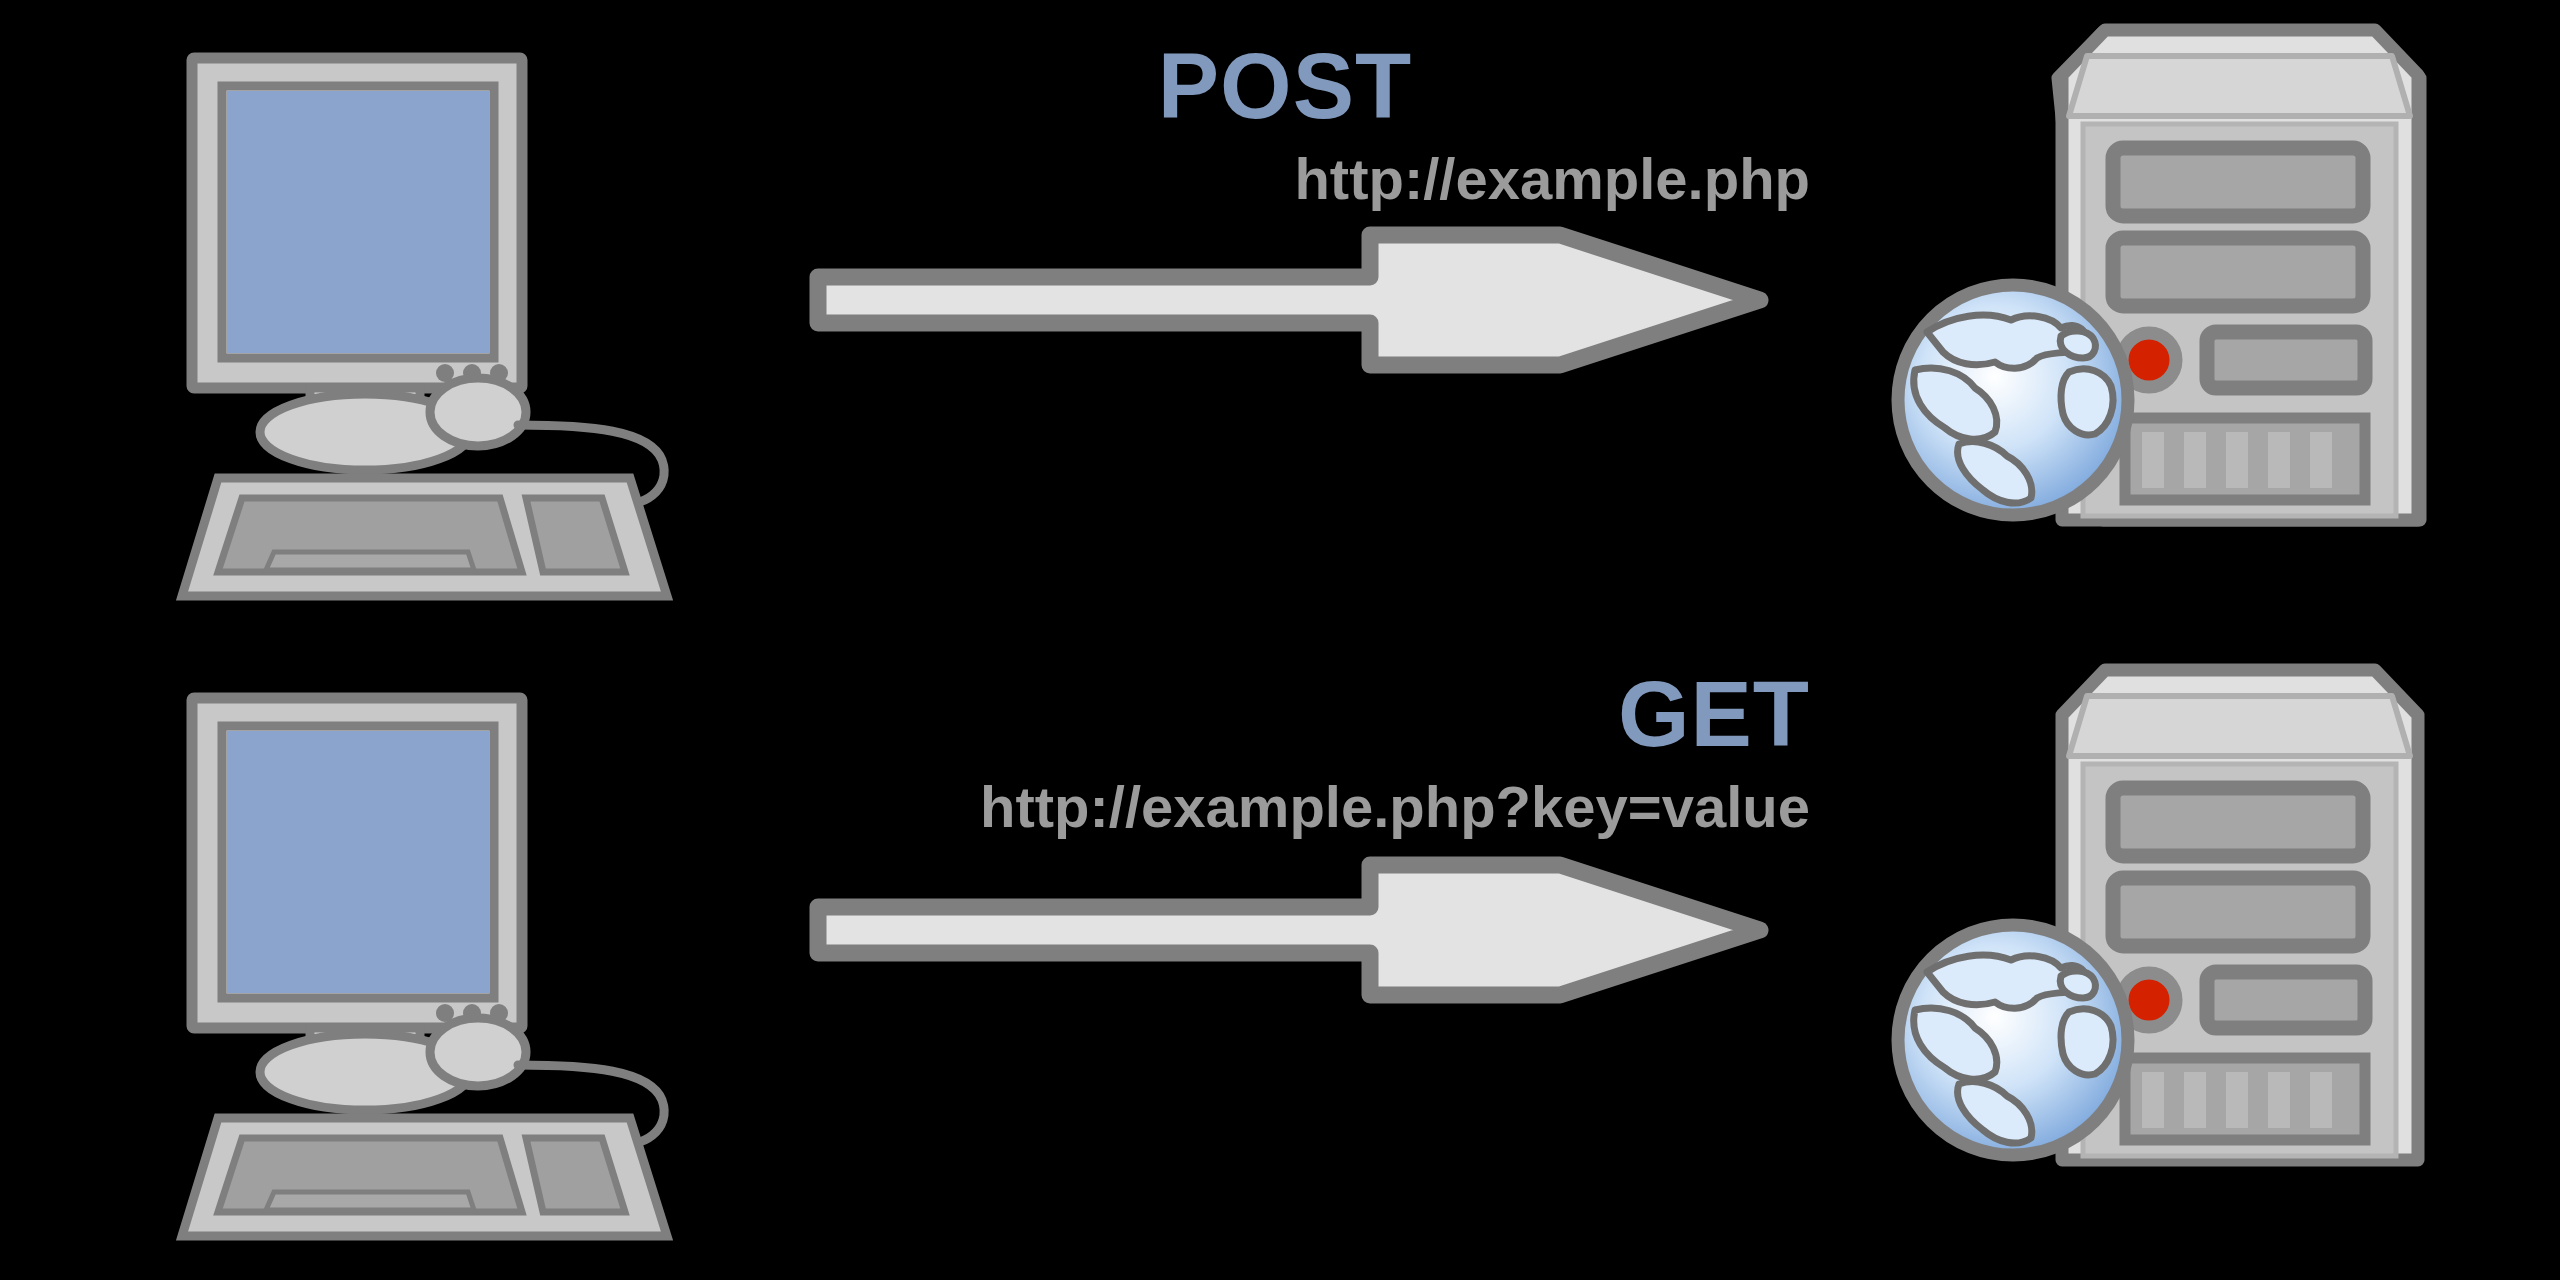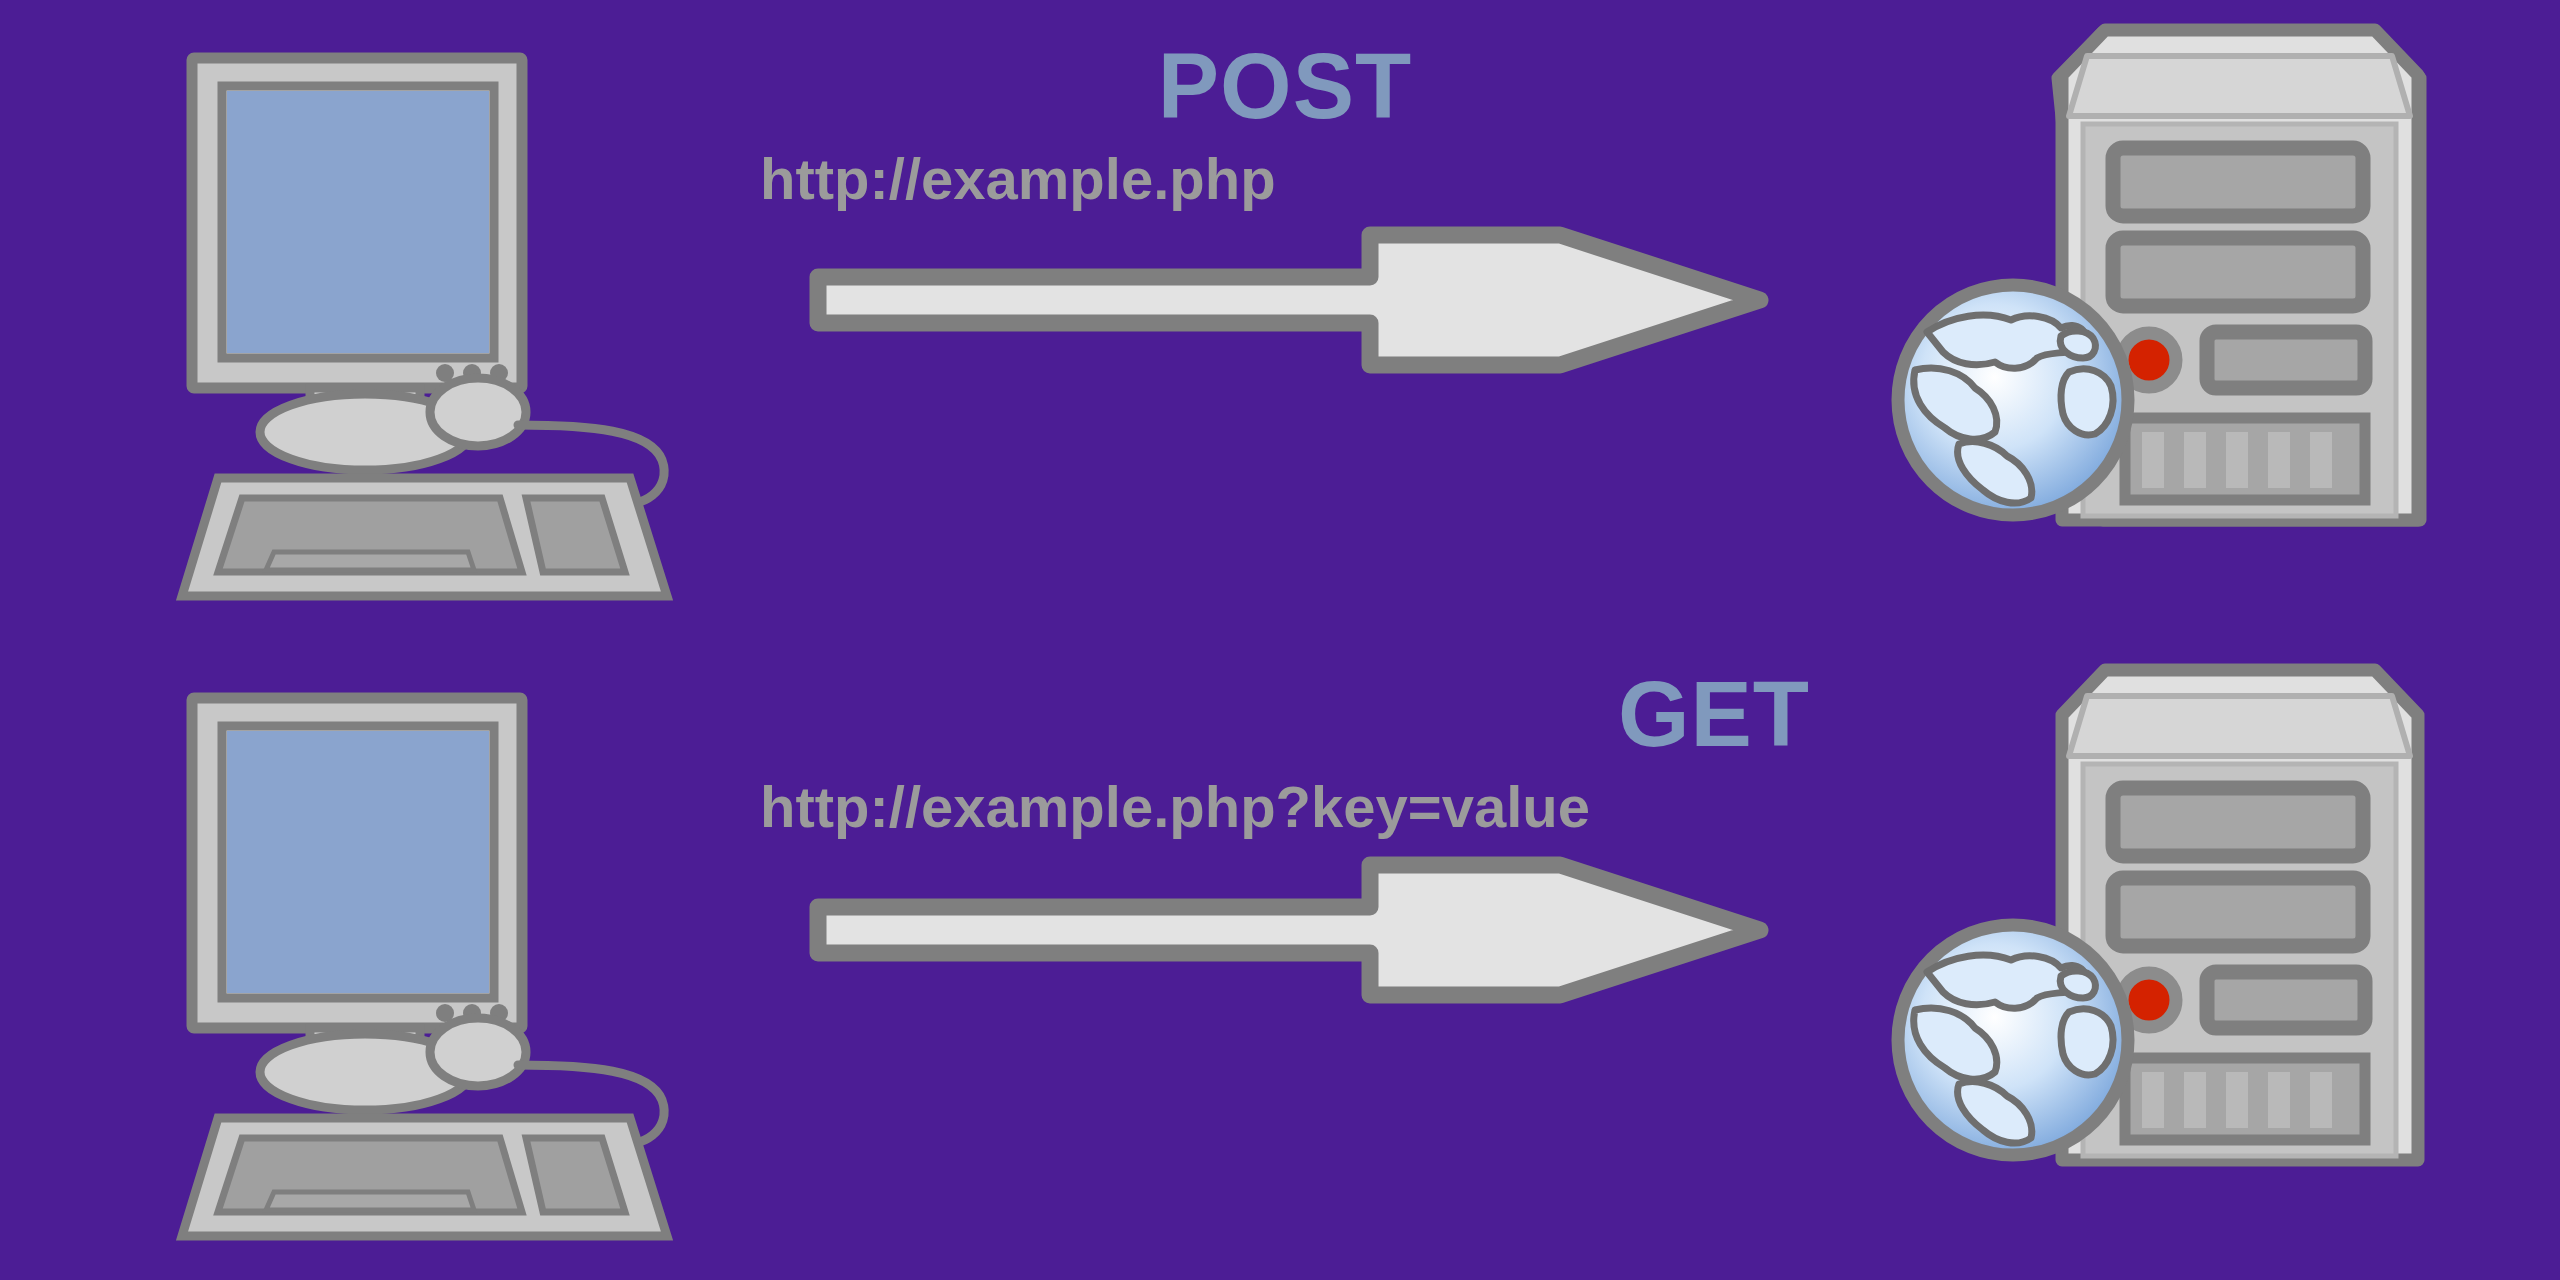--- a/index.html
+++ b/index.html
@@ -8,21 +8,21 @@
     padding: 0;
     background: #ffffff;
   }
   body {
     font-family: "Liberation Sans", sans-serif;
   }
   #canvas {
     position: relative;
     width: 2560px;
     height: 1280px;
-    background: #4c1d95;
+    background: #000000;
     overflow: hidden;
   }
   .row {
     position: absolute;
     left: 0;
     width: 2560px;
     height: 640px;
   }
   #row-post { top: 0; }
   #row-get  { top: 640px; }
@@ -58,21 +58,21 @@
     font-weight: bold;
     font-size: 92px;
     letter-spacing: 1px;
     line-height: 1;
     white-space: nowrap;
   }
   .url-label {
     position: absolute;
     left: 0;
     width: 1050px;
-    text-align: left;
+    text-align: right;
     color: #9b9b9b;
     font-weight: bold;
     font-size: 58px;
     line-height: 1;
     white-space: nowrap;
   }
   #post-method { top: 30px; }
   #post-url    { top: 140px; }
   #post-arrow  { position: absolute; left: 0; top: 215px; }
 

